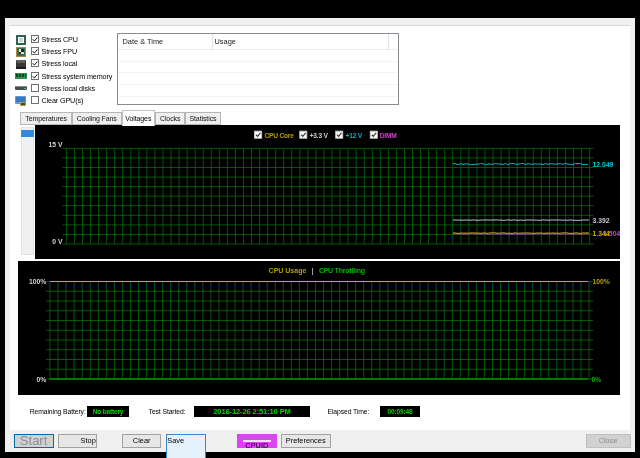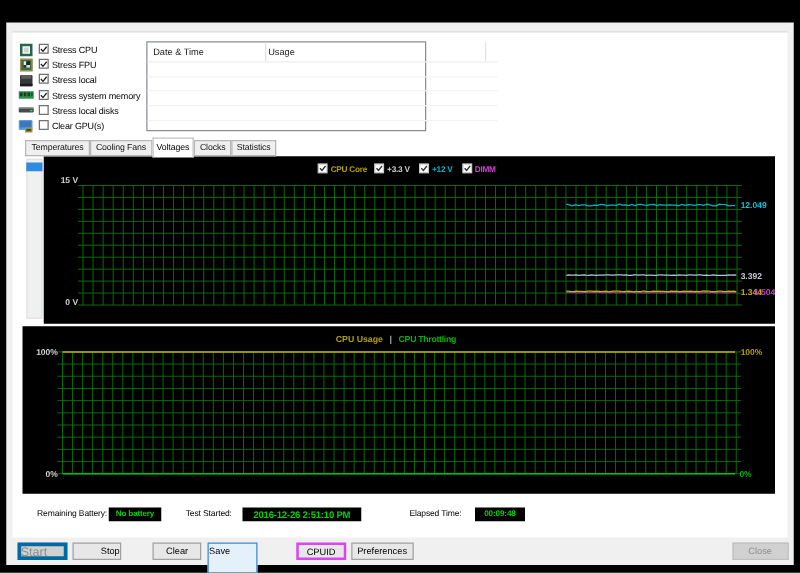--- a/index.html
+++ b/index.html
@@ -48,21 +48,21 @@
 <div style="position:absolute;left:24px;top:88.3px;width:2px;height:1px;background:#3ad65a"></div>
 <div style="position:absolute;left:31px;top:83.8px;width:8px;height:8px;background:#fff;border:1px solid #707070;box-sizing:border-box"></div>
 <div style="position:absolute;left:41.5px;top:83.7px;font-size:7.2px;letter-spacing:-0.12px;color:#000;white-space:nowrap">Stress local disks</div>
 <div style="position:absolute;left:15px;top:95.5px;width:11px;height:8px;background:#5a9ade;border-radius:1px"></div>
 <div style="position:absolute;left:16px;top:96.5px;width:9px;height:5px;background:#3a78c0"></div>
 <div style="position:absolute;left:20px;top:101.5px;width:6px;height:4px;background:#c8903c"></div>
 <div style="position:absolute;left:21px;top:102.5px;width:4px;height:2px;background:#206030"></div>
 <div style="position:absolute;left:31px;top:96.0px;width:8px;height:8px;background:#fff;border:1px solid #707070;box-sizing:border-box"></div>
 <div style="position:absolute;left:41.5px;top:95.9px;font-size:7.2px;letter-spacing:-0.12px;color:#000;white-space:nowrap">Clear GPU(s)</div>
 
-<div style="position:absolute;left:117px;top:33px;width:224px;height:72px;background:#fff;border:1px solid #8a8e94;box-sizing:border-box">
+<div style="position:absolute;left:117px;top:33px;width:282px;height:72px;background:#fff;border:1px solid #8a8e94;box-sizing:border-box">
   <div style="position:absolute;left:94px;top:0px;width:1px;height:15px;background:#e2e2e2"></div>
   <div style="position:absolute;left:270px;top:0px;width:1px;height:15px;background:#e2e2e2"></div>
   <div style="position:absolute;left:0px;top:15px;width:280px;height:1px;background:#ededed"></div>
   <div style="position:absolute;left:0px;top:27px;width:280px;height:1px;background:#f3f3f3"></div>
   <div style="position:absolute;left:0px;top:38px;width:280px;height:1px;background:#f3f3f3"></div>
   <div style="position:absolute;left:0px;top:50px;width:280px;height:1px;background:#f3f3f3"></div>
   <div style="position:absolute;left:0px;top:62px;width:280px;height:1px;background:#f3f3f3"></div>
   <div style="position:absolute;left:4.5px;top:2.8px;font-size:7.4px;color:#1a1a1a">Date &amp; Time</div>
   <div style="position:absolute;left:96.5px;top:2.8px;font-size:7.4px;color:#1a1a1a">Usage</div>
 </div>
@@ -113,21 +113,21 @@
     <text x="300.9" y="12.4" fill="#00b400" font-size="7" text-anchor="start" font-family="&quot;Liberation Sans&quot;,sans-serif" font-weight="bold" letter-spacing="-0.25">CPU Throttling</text>
     <text x="28.3" y="23.2" fill="#d4d4d4" font-size="6.8" text-anchor="end" font-family="&quot;Liberation Sans&quot;,sans-serif" font-weight="bold">100%</text>
     <text x="28.3" y="120.6" fill="#d4d4d4" font-size="6.8" text-anchor="end" font-family="&quot;Liberation Sans&quot;,sans-serif" font-weight="bold">0%</text>
     <text x="574.5" y="23.2" fill="#b4a000" font-size="6.8" text-anchor="start" font-family="&quot;Liberation Sans&quot;,sans-serif" font-weight="bold">100%</text>
     <text x="573.5" y="120.6" fill="#00b400" font-size="6.8" text-anchor="start" font-family="&quot;Liberation Sans&quot;,sans-serif" font-weight="bold">0%</text>
   </svg>
 
 <div style="position:absolute;left:29.7px;top:408.2px;font-size:6.8px;letter-spacing:-0.1px;color:#000;white-space:nowrap">Remaining Battery:</div>
 <div style="position:absolute;left:87px;top:405.5px;width:42px;height:11.5px;background:#000;color:#00d400;font-size:6.5px;letter-spacing:-0.15px;text-align:center;line-height:11.5px;font-weight:bold">No battery</div>
 <div style="position:absolute;left:148.6px;top:408.2px;font-size:6.8px;letter-spacing:-0.1px;color:#000;white-space:nowrap">Test Started:</div>
-<div style="position:absolute;left:194px;top:405.5px;width:95px;height:11.5px;background:#000;color:#00d400;font-size:7.6px;letter-spacing:-0.15px;text-align:center;line-height:11.5px;font-weight:bold">2016-12-26 2:51:10 PM</div>
+<div style="position:absolute;left:194px;top:405.5px;width:116px;height:11.5px;background:#000;color:#00d400;font-size:7.6px;letter-spacing:-0.15px;text-align:center;line-height:11.5px;font-weight:bold">2016-12-26 2:51:10 PM</div>
 <div style="position:absolute;left:327.5px;top:408.2px;font-size:6.8px;letter-spacing:-0.1px;color:#000;white-space:nowrap">Elapsed Time:</div>
 <div style="position:absolute;left:380px;top:405.5px;width:40px;height:11.5px;background:#000;color:#00d400;font-size:6.5px;letter-spacing:-0.1px;text-align:center;line-height:11.5px;font-weight:bold">00:09:48</div>
-<div style="position:absolute;left:13.6px;top:434px;width:40px;height:13.5px;background:#d1d1d1;border:3px solid #0369a1;color:#8e8e8e;box-sizing:border-box;font-size:10px;line-height:12px">Start</div>
+<div style="position:absolute;left:13.6px;top:434px;width:40px;height:13.5px;background:#d1d1d1;border:1px solid #0369a1;color:#8e8e8e;box-sizing:border-box;font-size:13px;text-align:center;line-height:12px">Start</div>
 <div style="position:absolute;left:58.3px;top:434px;width:38.5px;height:13.5px;background:#e7e7e7;border:1px solid #a2a2a2;color:#000;box-sizing:border-box;font-size:7.4px;text-align:right;line-height:12px">Stop</div>
 <div style="position:absolute;left:122.2px;top:434px;width:39px;height:13.5px;background:#e7e7e7;border:1px solid #a2a2a2;color:#000;box-sizing:border-box;font-size:7.4px;text-align:center;line-height:12px">Clear</div>
 <div style="position:absolute;left:166.3px;top:434px;width:39.5px;height:31px;background:#e4f0fa;border:1.5px solid #3f87cf;color:#000;box-sizing:border-box;font-size:7.4px;text-align:left;line-height:12px">Save</div>
-<div style="position:absolute;left:236.6px;top:434px;width:40.5px;height:13.5px;background:#e7e7e7;border:2px solid #d946ef;color:#000;box-sizing:border-box;font-size:7.4px;text-align:center;line-height:12px">CPUID</div>
+<div style="position:absolute;left:236.6px;top:434px;width:40.5px;height:13.5px;background:#e7e7e7;border:6px solid #d946ef;color:#000;box-sizing:border-box;font-size:7.4px;text-align:center;line-height:12px">CPUID</div>
 <div style="position:absolute;left:280.7px;top:434px;width:50px;height:13.5px;background:#e7e7e7;border:1px solid #a2a2a2;color:#000;box-sizing:border-box;font-size:7.4px;text-align:center;line-height:12px">Preferences</div>
 <div style="position:absolute;left:585.6px;top:434px;width:45px;height:13.5px;background:#d1d1d1;border:1px solid #c0c0c0;color:#8e8e8e;box-sizing:border-box;font-size:7.4px;text-align:center;line-height:12px">Close</div>
 </body></html>

